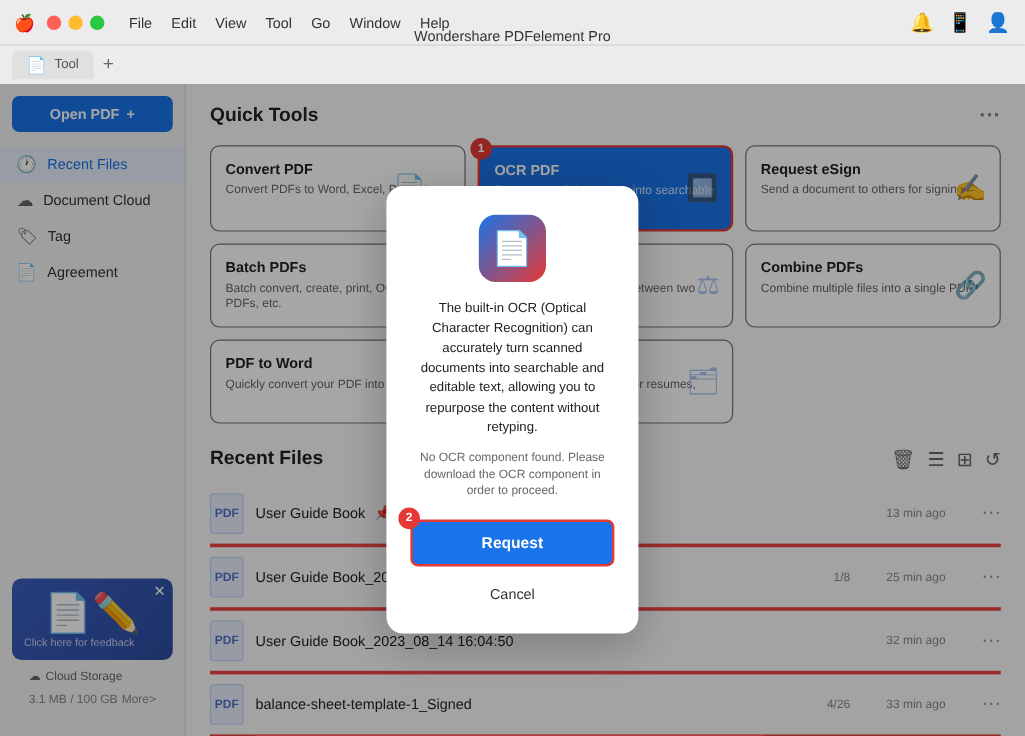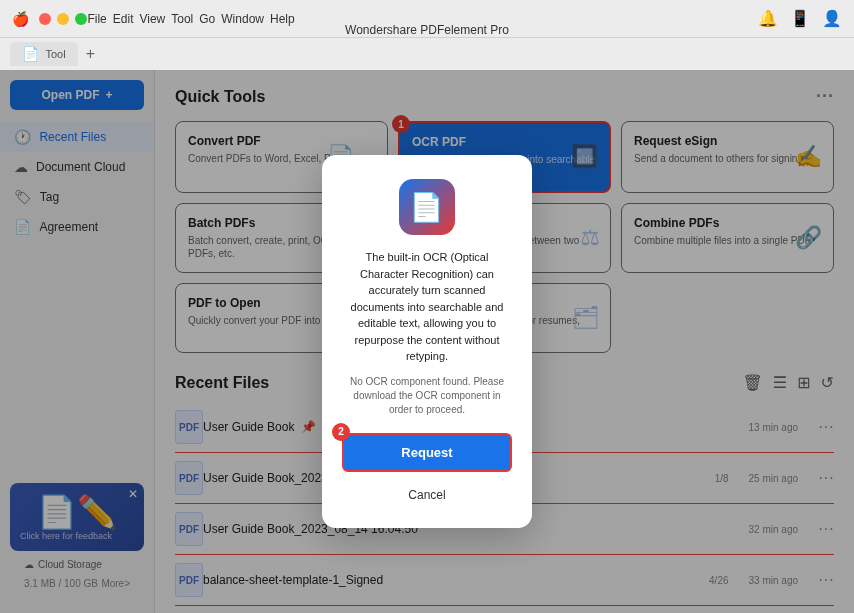--- a/index.html
+++ b/index.html
@@ -15,21 +15,21 @@
       border-bottom: 1px solid #d0d0d0;
       position: relative;
     }
     .traffic-lights { display: flex; gap: 6px; align-items: center; }
     .traffic-light { width: 12px; height: 12px; border-radius: 50%; }
     .tl-close { background: #ff5f57; }
     .tl-min { background: #febc2e; }
     .tl-max { background: #28c840; }
     .apple-icon { margin-right: 10px; font-size: 14px; color: #333; }
     .app-title { position: absolute; left: 50%; transform: translateX(-50%); font-size: 12px; color: #333; font-weight: 500; margin-top: 23px; }
-    .menu-items { display: flex; gap: 6px; font-size: 12px; color: #333; text-align: center; }
+    .menu-items { display: flex; gap: 16px; margin-left: 20px; font-size: 12px; color: #333; text-align: center; }
     .menu-item { cursor: pointer; }
     .tab-bar { display: flex; align-items: center; padding: 0 10px; background: #ececec; height: 32px; gap: 8px; }
     .tab-item { background: #e0e0e0; border-radius: 6px 6px 0 0; padding: 4px 12px; font-size: 11px; color: #555; display: flex; align-items: center; gap: 6px; }
     .tab-add { font-size: 16px; color: #666; cursor: pointer; }
     .titlebar-right { margin-left: auto; display: flex; gap: 12px; align-items: center; font-size: 16px; color: #555; }
 
     
     .main-layout { display: flex; height: calc(613px - 38px - 32px); }
 
     
@@ -57,21 +57,21 @@
     .tool-title { font-size: 12px; font-weight: 600; color: #222; }
     .tool-desc { font-size: 10px; color: #666; line-height: 1.3; }
     .tool-icon { position: absolute; right: 10px; top: 50%; transform: translateY(-50%); font-size: 22px; color: #aac4f0; }
     .tool-icon-light { position: absolute; right: 10px; top: 50%; transform: translateY(-50%); font-size: 22px; color: rgba(255,255,255,0.6); }
     .badge-number { position: absolute; top: -8px; left: -8px; background: #e53935; color: white; border-radius: 50%; width: 18px; height: 18px; font-size: 10px; display: flex; align-items: center; justify-content: center; font-weight: 700; }
 
     
     .recent-files-header { display: flex; justify-content: space-between; align-items: center; margin-bottom: 10px; }
     .recent-files-actions { display: flex; gap: 10px; }
     .recent-files-action { font-size: 16px; color: #666; cursor: pointer; }
-    .file-row { display: flex; align-items: center; padding: 8px 0; border-bottom: 1px solid #ef4444; }
+    .file-row { display: flex; align-items: center; padding: 8px 0; border-bottom: 3px solid #ef4444; gap: 10px; }
     .file-thumb { width: 28px; height: 34px; background: #e8eeff; border-radius: 3px; display: flex; align-items: center; justify-content: center; font-size: 10px; color: #5070c0; font-weight: 600; border: 1px solid #c8d4f8; flex-shrink: 0; }
     .file-name { flex: 1; font-size: 12px; color: #222; }
     .file-meta { font-size: 10px; color: #888; margin-right: 20px; }
     .file-dots { font-size: 16px; color: #888; cursor: pointer; }
     .file-pages { font-size: 10px; color: #888; margin-right: 20px; }
     .pin-icon { font-size: 12px; color: #e57c00; margin-left: 4px; }
 
     
     .modal-overlay {
       position: absolute;
@@ -260,21 +260,21 @@
         <span class="tool-icon">⚖</span>
       </div>
 
       <div class="tool-card">
         <span class="tool-title">Combine PDFs</span>
         <span class="tool-desc">Combine multiple files into a single PDF.</span>
         <span class="tool-icon">🔗</span>
       </div>
 
       <div class="tool-card">
-        <span class="tool-title">PDF to Open</span>
+        <span class="tool-title">PDF to Word</span>
         <span class="tool-desc">Quickly convert your PDF into Word.</span>
         <span class="tool-icon" style="font-weight:900; color:#2b5797;">W</span>
       </div>
 
       <div class="tool-card">
         <span class="tool-title">Template</span>
         <span class="tool-desc">Get great PDF templates for resumes, posters, etc.</span>
         <span class="tool-icon">🗂</span>
       </div>
     </div>

